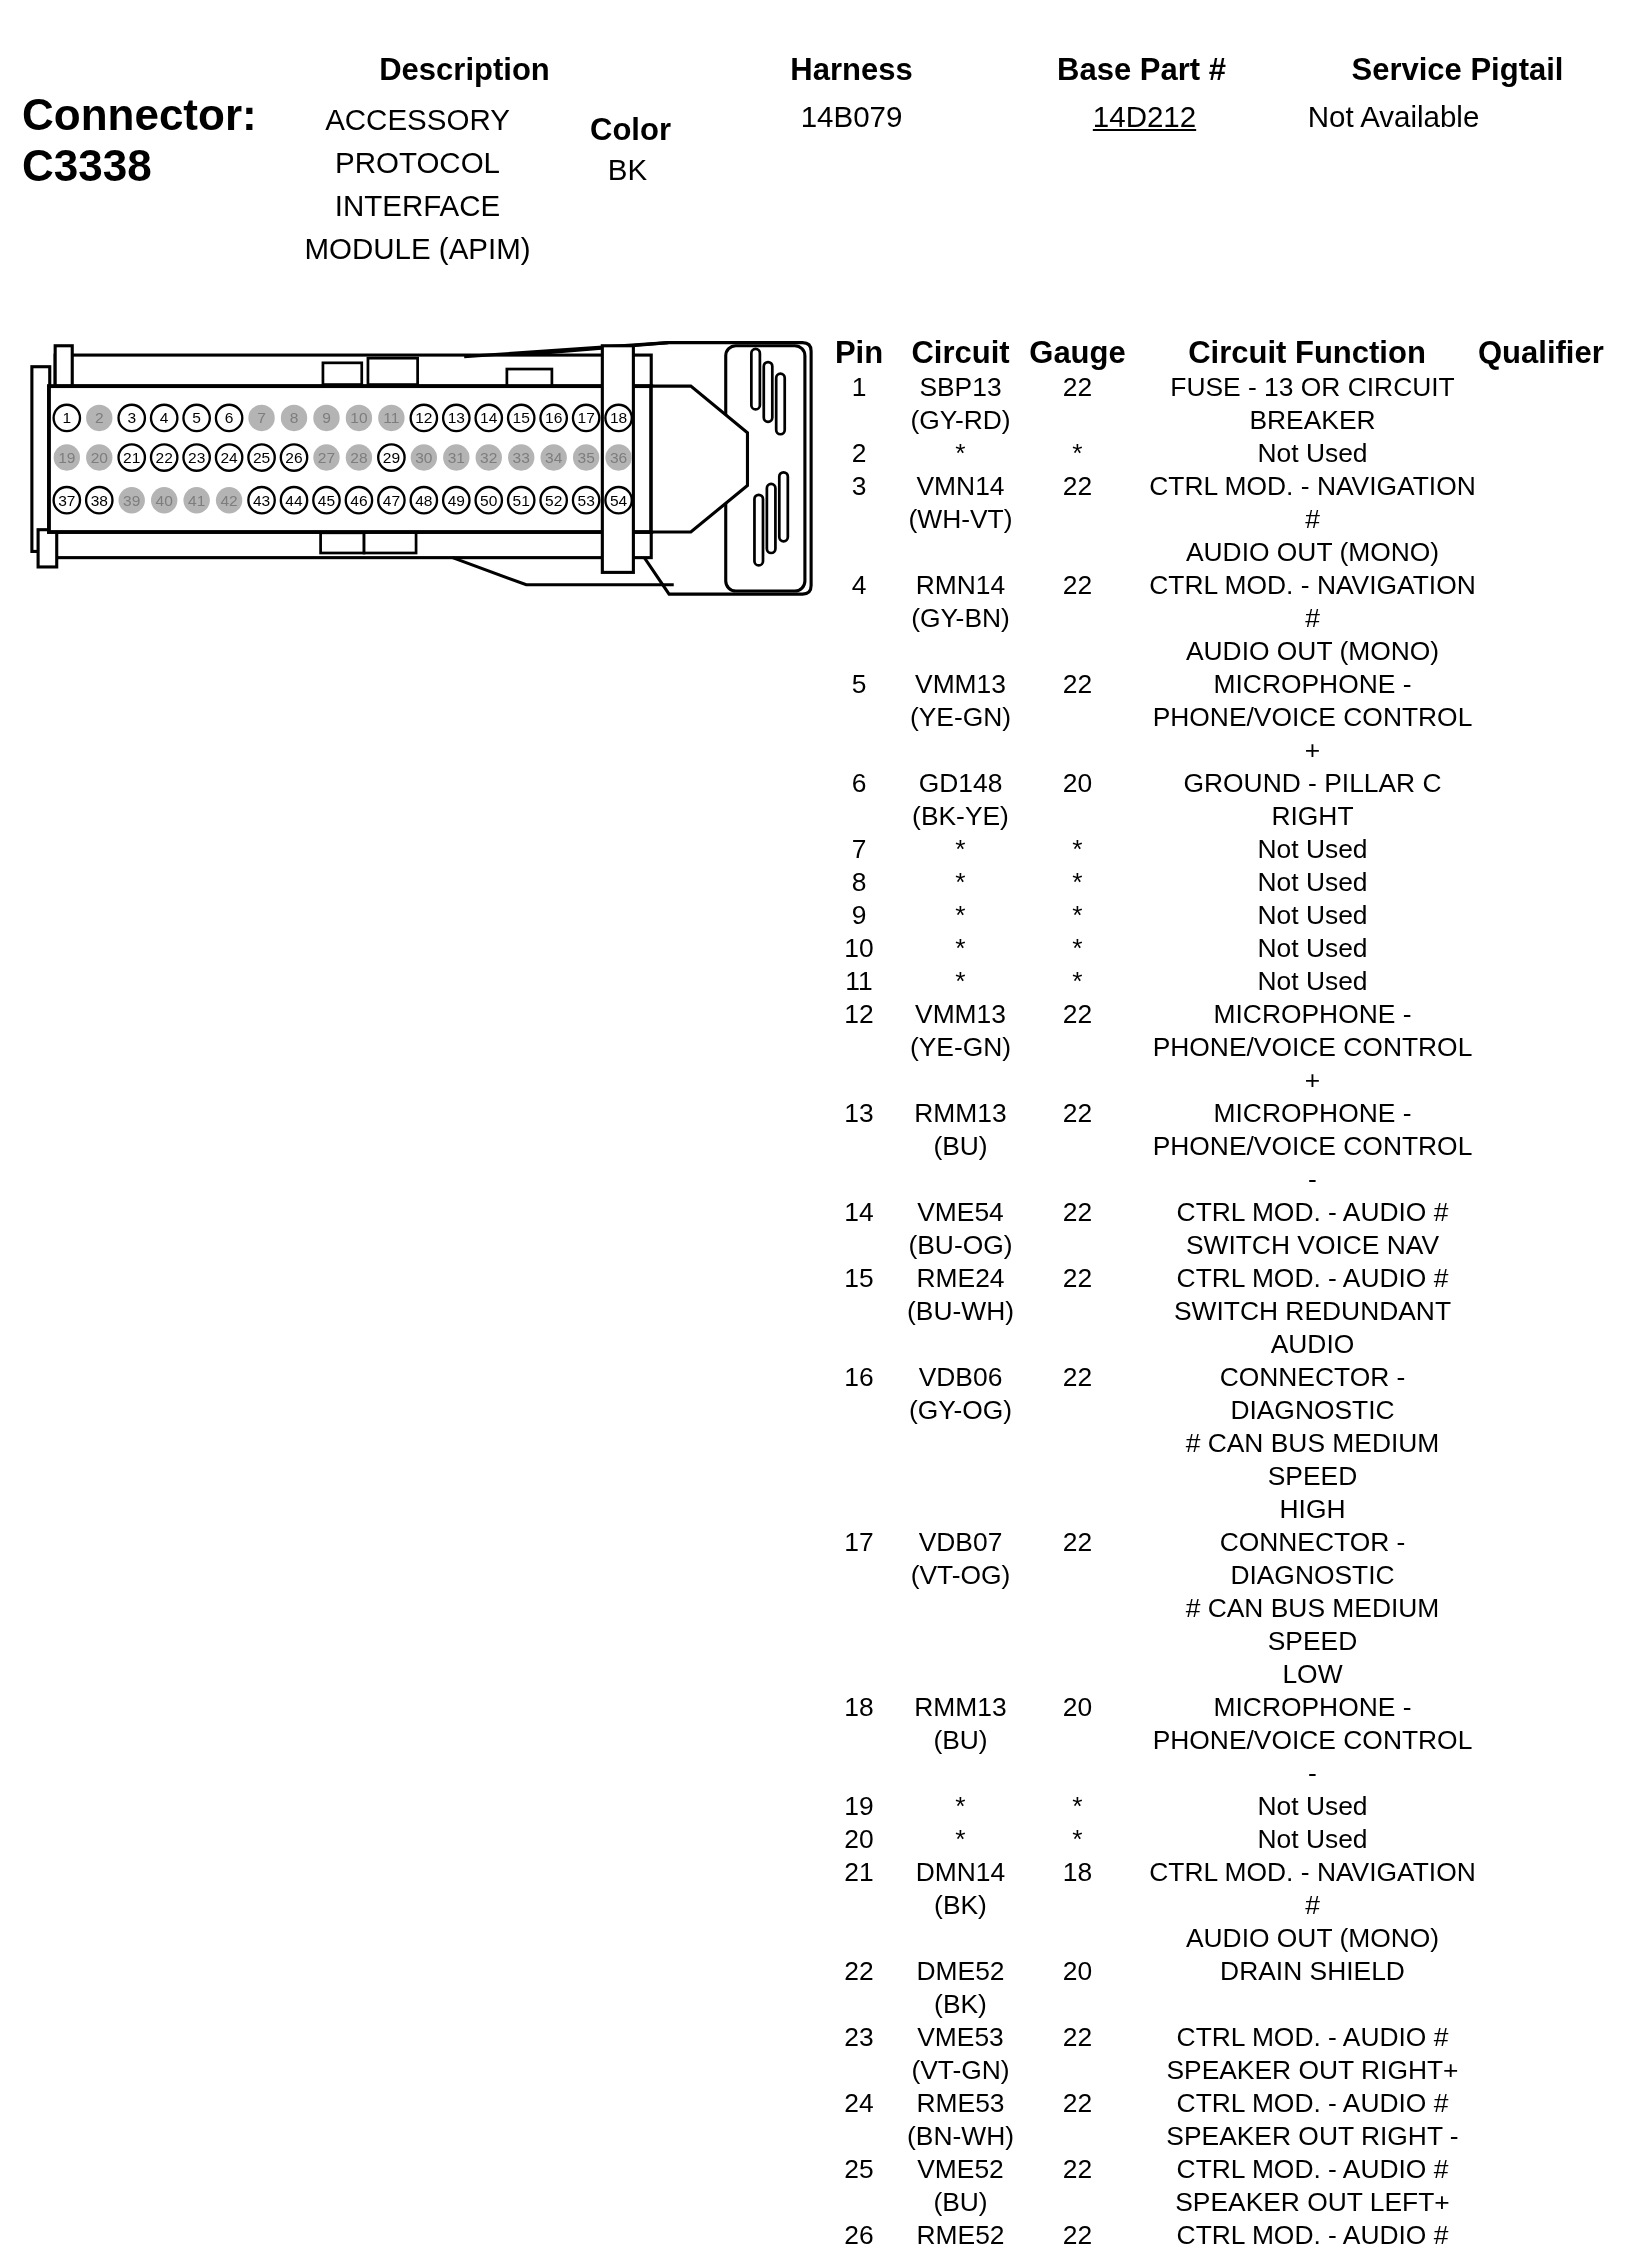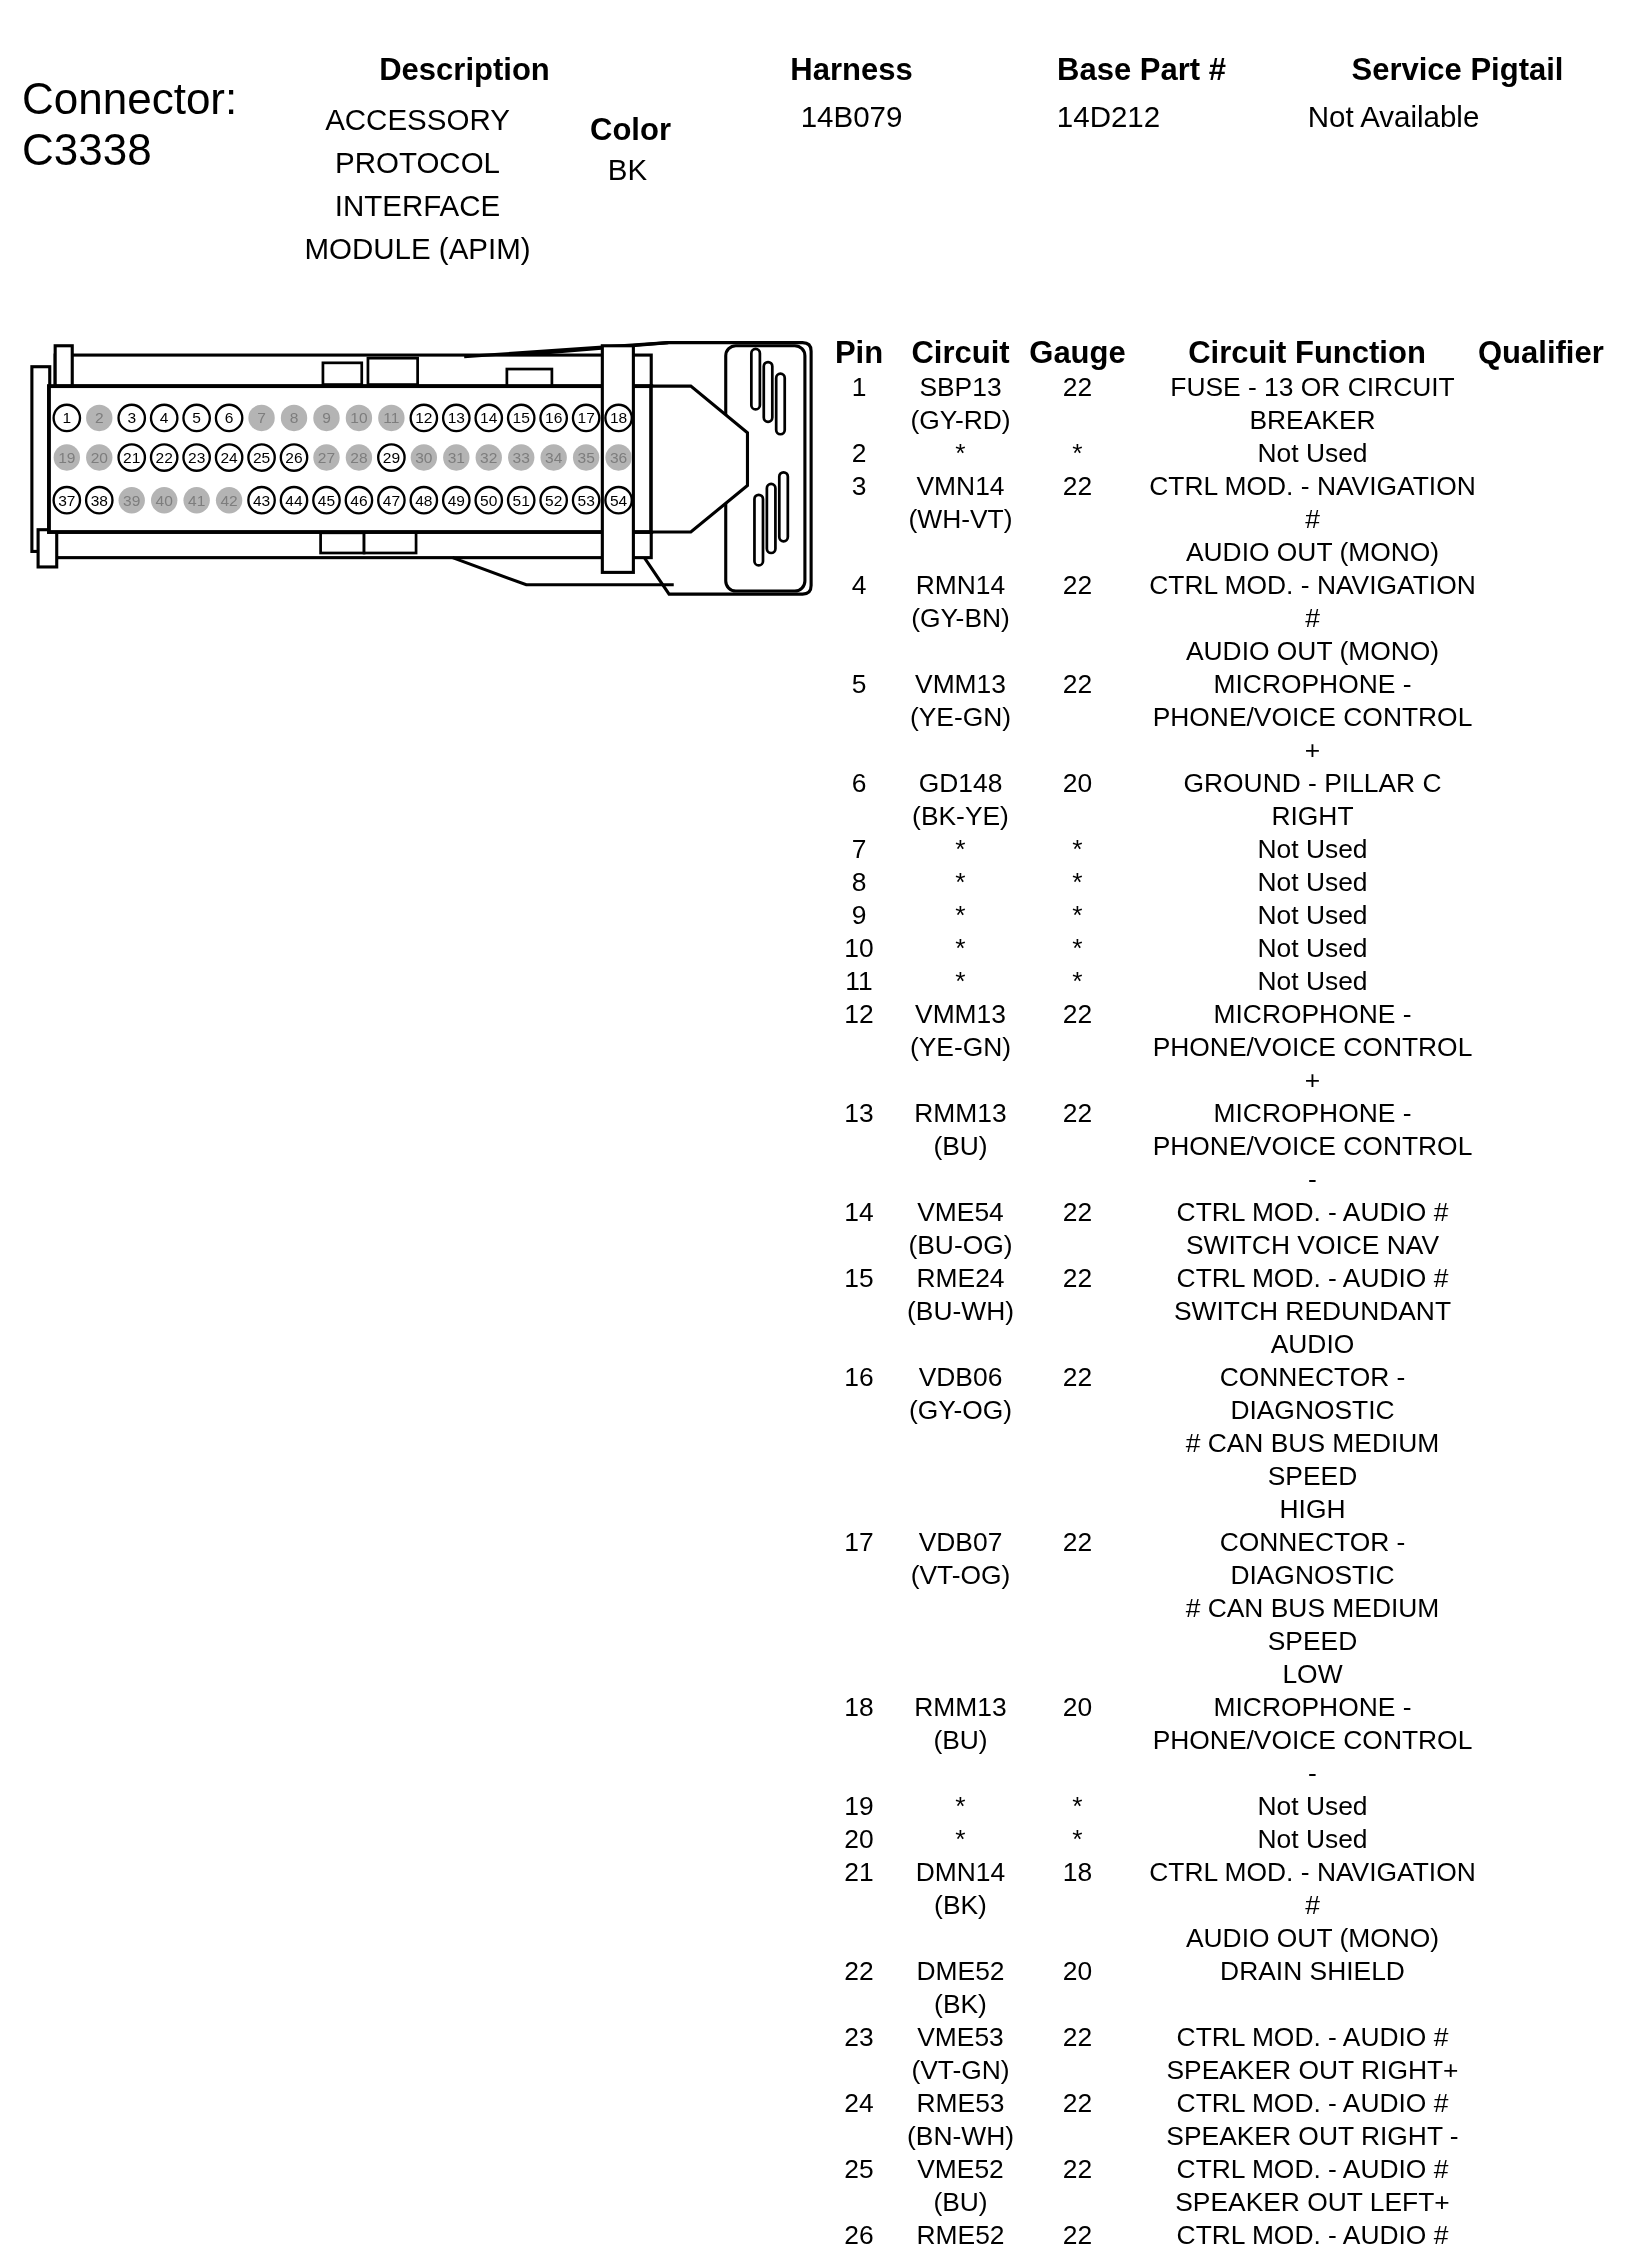--- a/index.html
+++ b/index.html
@@ -7,34 +7,34 @@
     width:1650px; height:2250px;
     position:relative;
     background:#ffffff;
     color:#000;
     font-family:"Liberation Sans","DejaVu Sans",sans-serif;
   }
   .abs { position:absolute;margin-top:8px; }
 
   
   .connector-title {
-    left:22px; top:65px;
-    font-size:44px; font-weight:normal; line-height:51px;
+    left:22px; top:81px;
+    font-size:44px; font-weight:bold; line-height:51px;
     white-space:pre-line;
   }
   .hdr-label { font-size:31px; font-weight:bold; text-align:center; }
   .hdr-value { font-size:29.5px; text-align:center; }
   .desc-label   { left:340px;  top:44px;  width:249px; }
   .desc-value   { left:293px;  top:90px; width:249px; line-height:43px; white-space:pre-line; }
   .color-label  { left:553px;  top:104px; width:155px; }
   .color-value  { left:550px;  top:145px; width:155px; }
   .harness-label{ left:735px;  top:44px;  width:233px; }
   .harness-value{ left:735px;  top:92px; width:233px; }
   .basepart-label{ left:1025px; top:44px;  width:233px; }
-  .basepart-value{ left:992px; top:92px; width:233px; }
+  .basepart-value{ left:1028px; top:92px; width:233px;text-decoration:underline; }
   .pigtail-label{ left:1333px; top:44px;  width:249px; }
   .pigtail-value{ left:1269px; top:92px; width:249px; }
 
   
   .diagram { left:29px; top:330px; width:785px; height:260px; }
   .diagram svg { display:block; }
   .outline { fill:#ffffff; stroke:#000000; stroke-width:4; }
   .outline-thin { fill:#ffffff; stroke:#000000; stroke-width:3.5; }
   .body-rect { fill:#ffffff; stroke:#000000; stroke-width:5; }
   .pin-used   { fill:#ffffff; stroke:#000000; stroke-width:3; }

